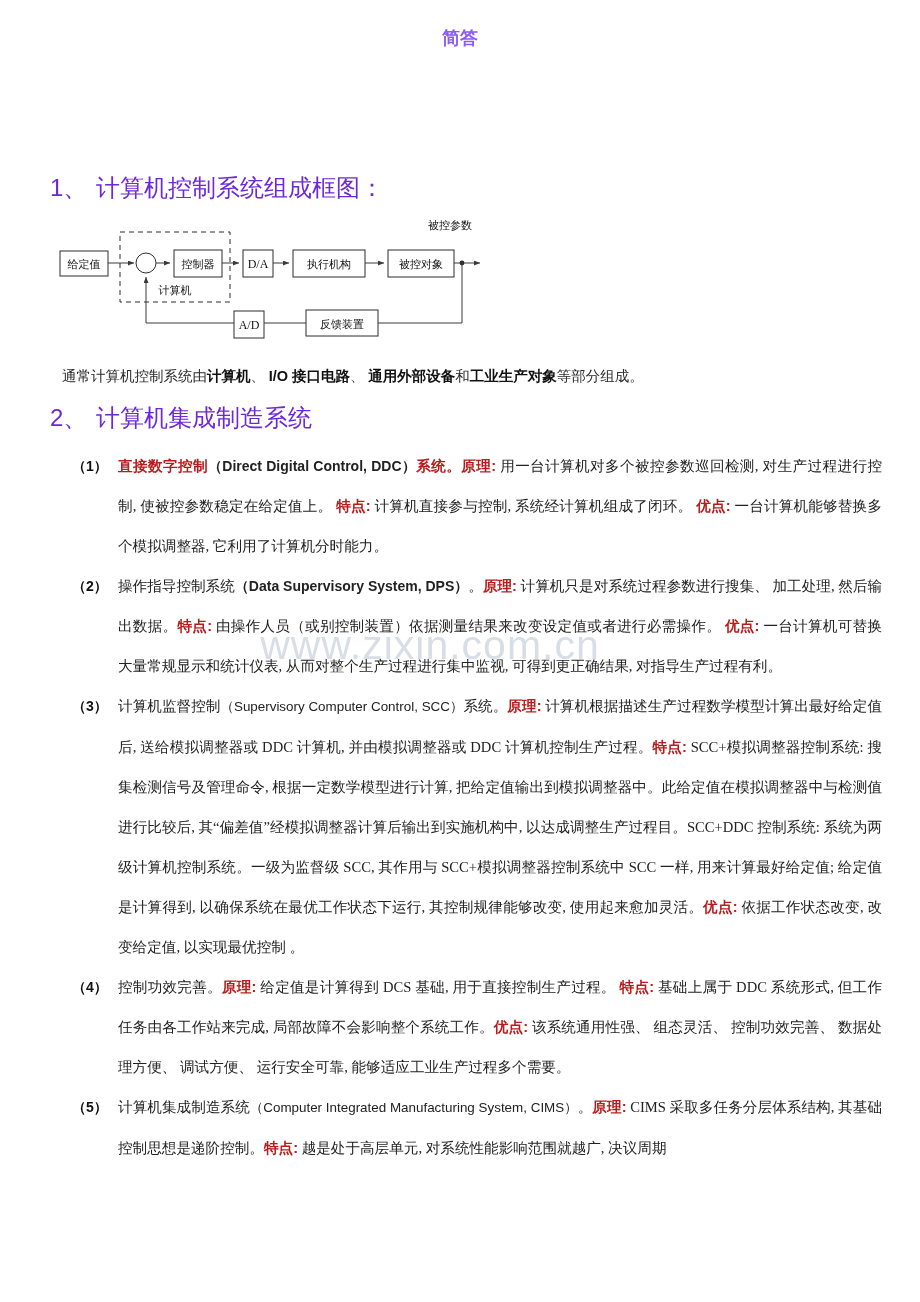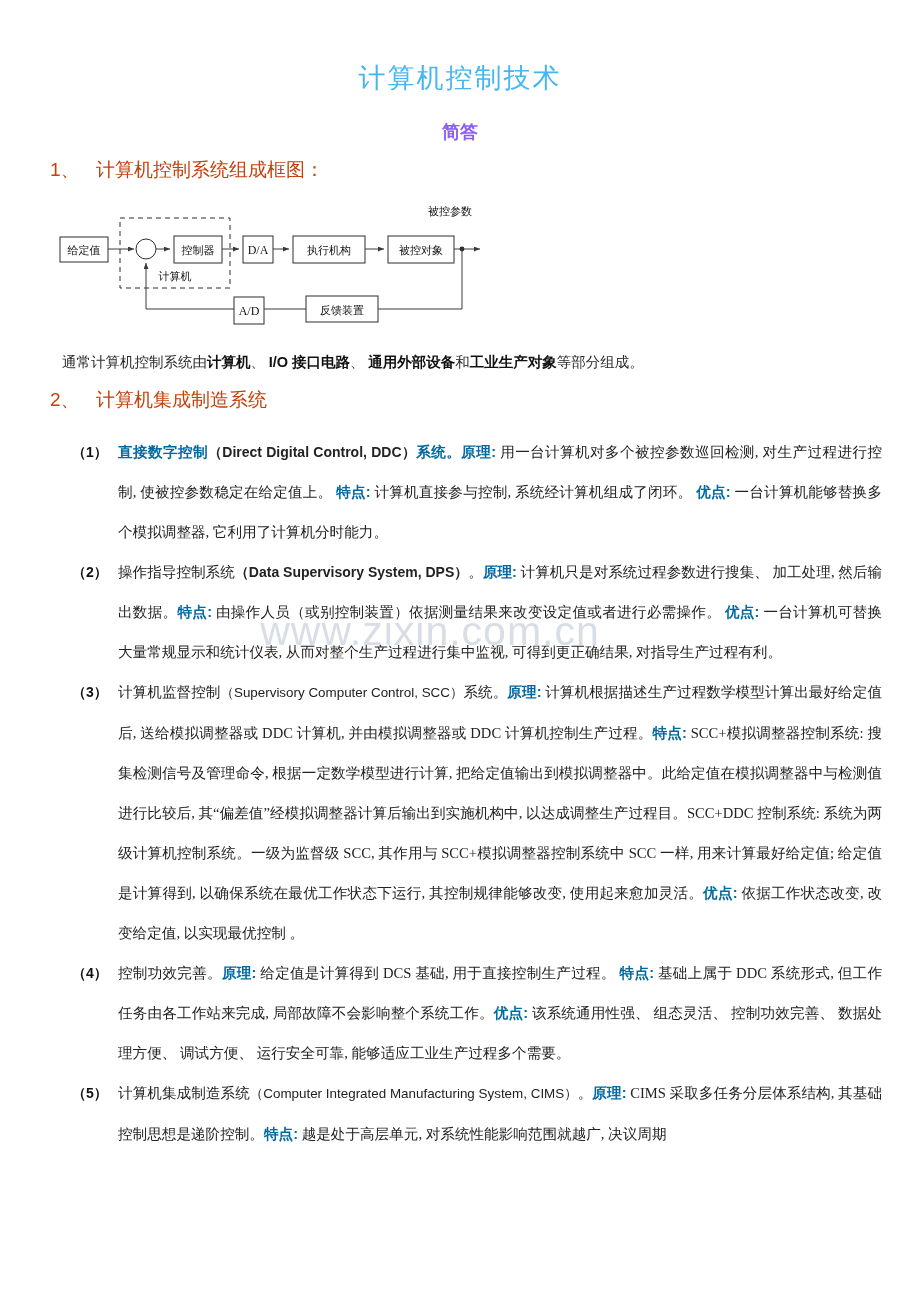--- a/index.html
+++ b/index.html
@@ -61,23 +61,23 @@
     font-family: "Liberation Sans", "DejaVu Sans", sans-serif;
     font-weight: 700;
     margin: 14px;
     padding-top: 14px;
     line-height: 1.2;
   }
 
   
   .sec-heading {
     font-family: "Liberation Sans", "DejaVu Sans", sans-serif;
-    font-size: 19px;
-    font-weight: 400;
-    color: #c2410c;
+    font-size: 24px;
+    font-weight: 400;
+    color: #6d28d9;
     margin: 0;
     line-height: 1.3;
   }
   .sec1 { position: absolute; left: 50px; top: 158px; }
   .sec2 { position: absolute; left: 50px; top: 388px; }
   .sec-num { display: inline-block; min-width: 46px; }
 
   
   .diagram {
     position: absolute;
@@ -126,21 +126,21 @@
     font-size: 14.6px;
     line-height: 40px;
     text-align: justify;
     text-justify: inter-ideograph;
     color: #222;
   }
   .item-body b,
   .item-body .lbl {
     font-family: "Liberation Sans", "DejaVu Sans", sans-serif;
     font-weight: 700;
-    color: #0369a1;
+    color: #b91c1c;
   }
   .item-body .en {
     font-family: "Liberation Sans", "DejaVu Sans", sans-serif;
     font-weight: 700;
     font-size: 14px;
   }
   .item-body .enr {
     font-family: "Liberation Sans", "DejaVu Sans", sans-serif;
     font-weight: 400;
     font-size: 13.4px;
@@ -148,21 +148,20 @@
 </style>
 </head>
 <body>
 
 <div class="page">
 
   <div class="watermark">www.zixin.com.cn</div>
 
   <div class="content">
 
-    <div class="doc-title">计算机控制技术</div>
     <div class="doc-subtitle">简答</div>
 
     <div class="sec-heading sec1">
       <span class="sec-num">1、</span><span>计算机控制系统组成框图：</span>
     </div>
 
     <div class="diagram">
       <svg width="480" height="135" viewBox="0 0 480 135" xmlns="http://www.w3.org/2000/svg">
         <defs>
           <marker id="ah" markerWidth="7" markerHeight="7" refX="6" refY="2.5" orient="auto">

